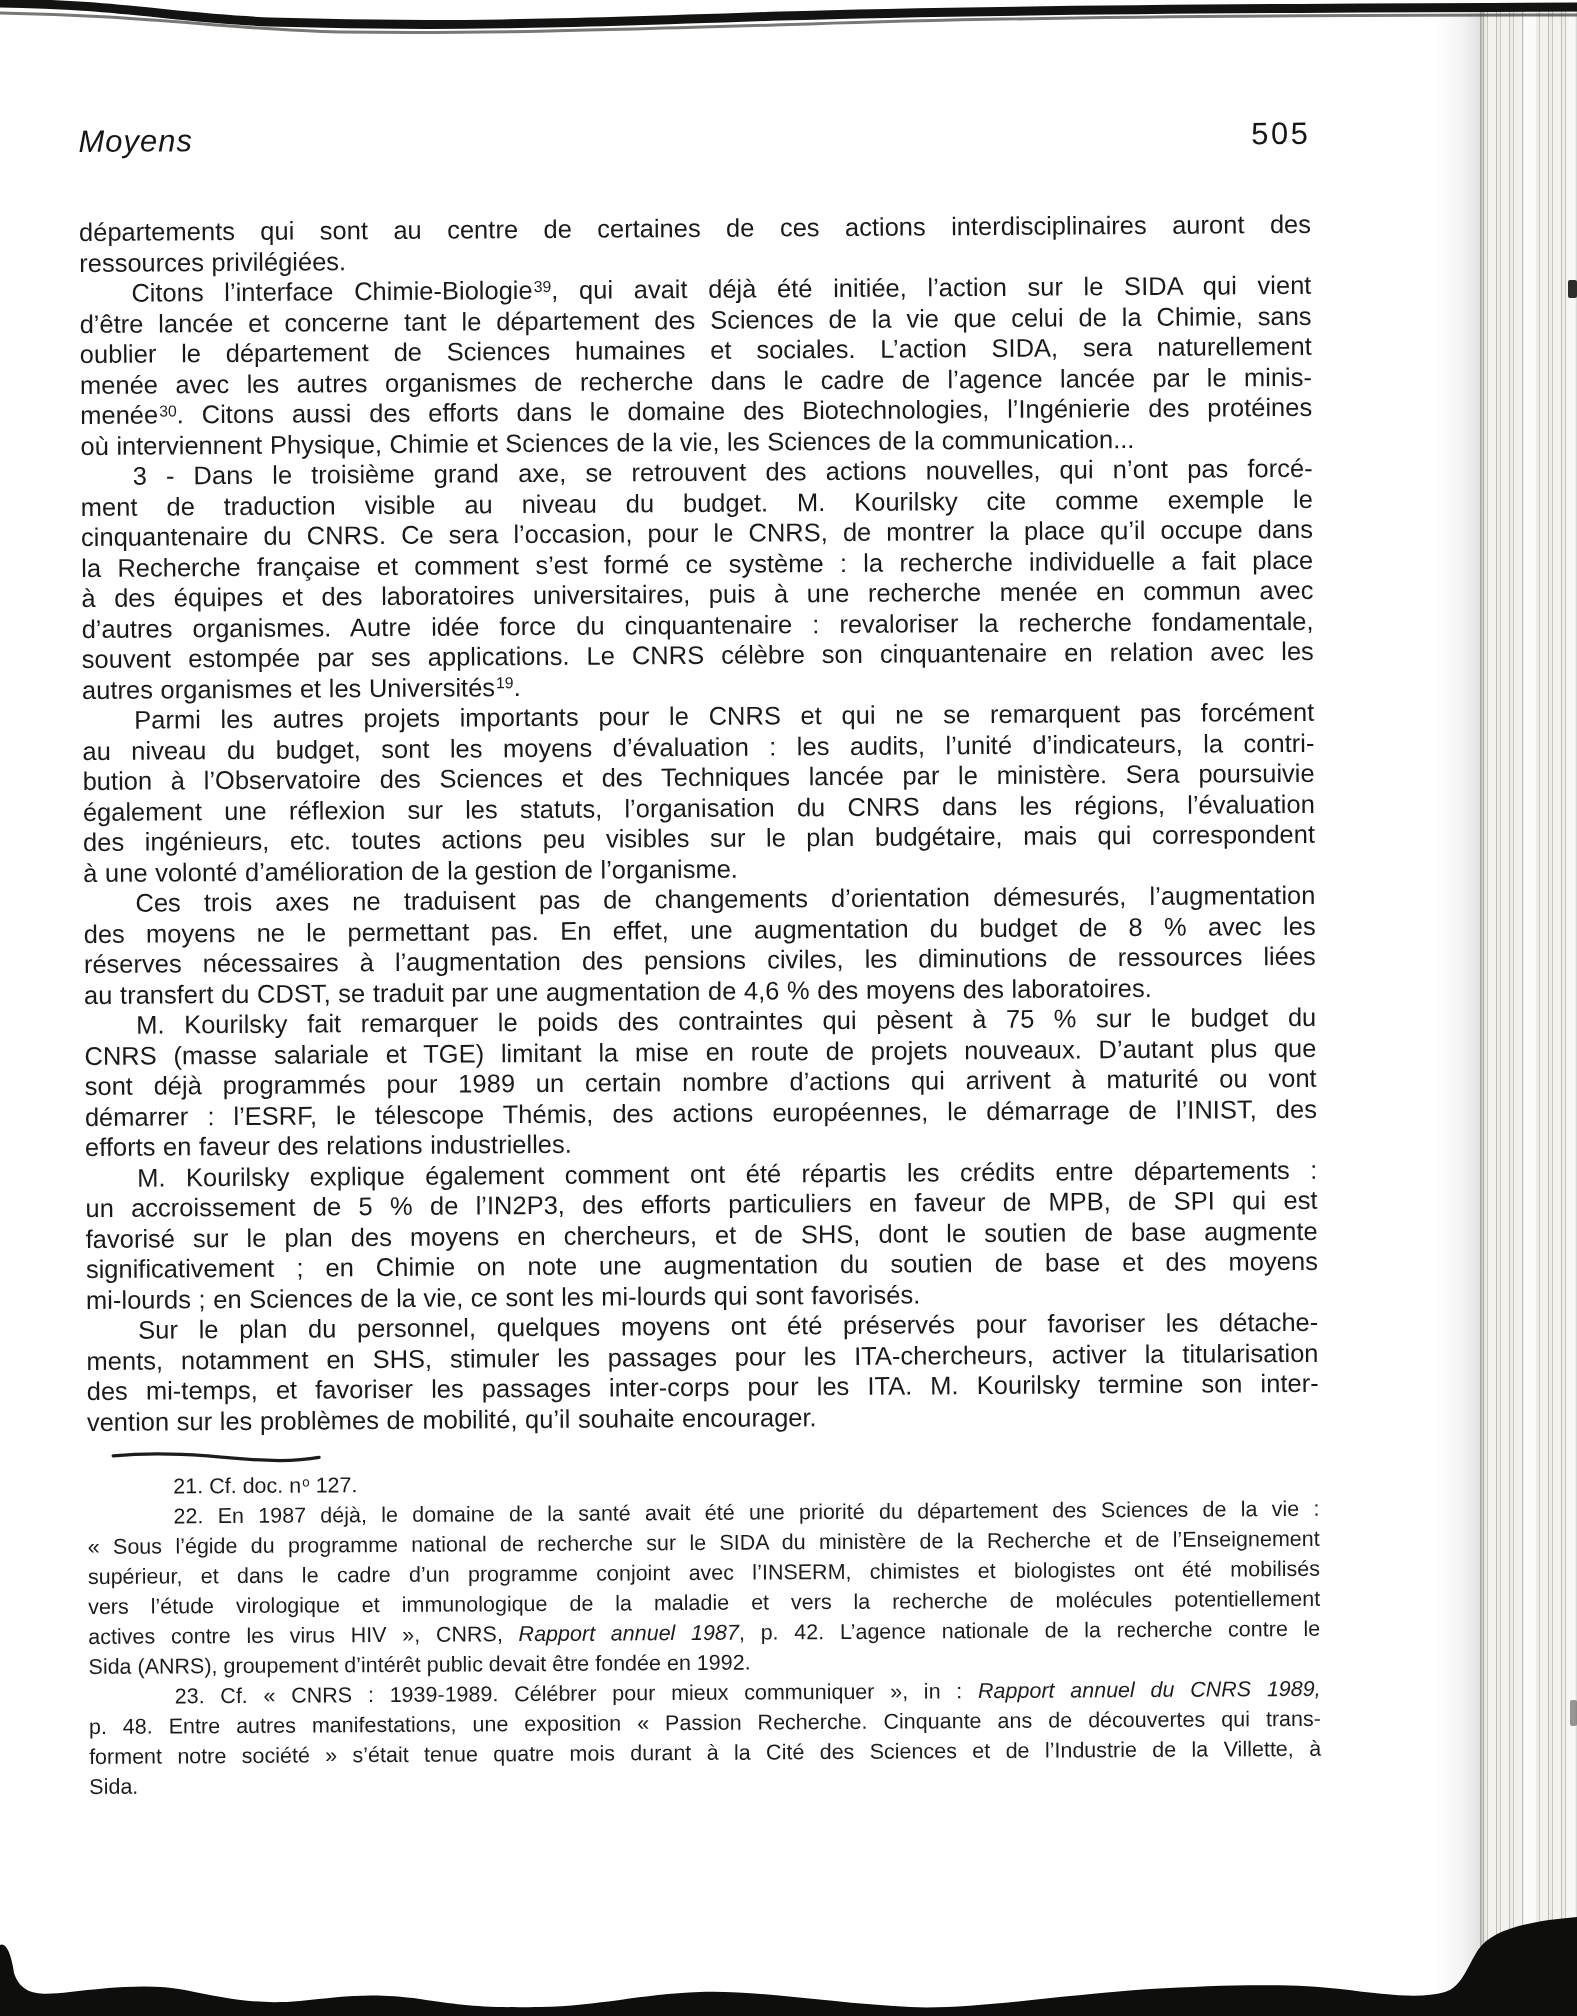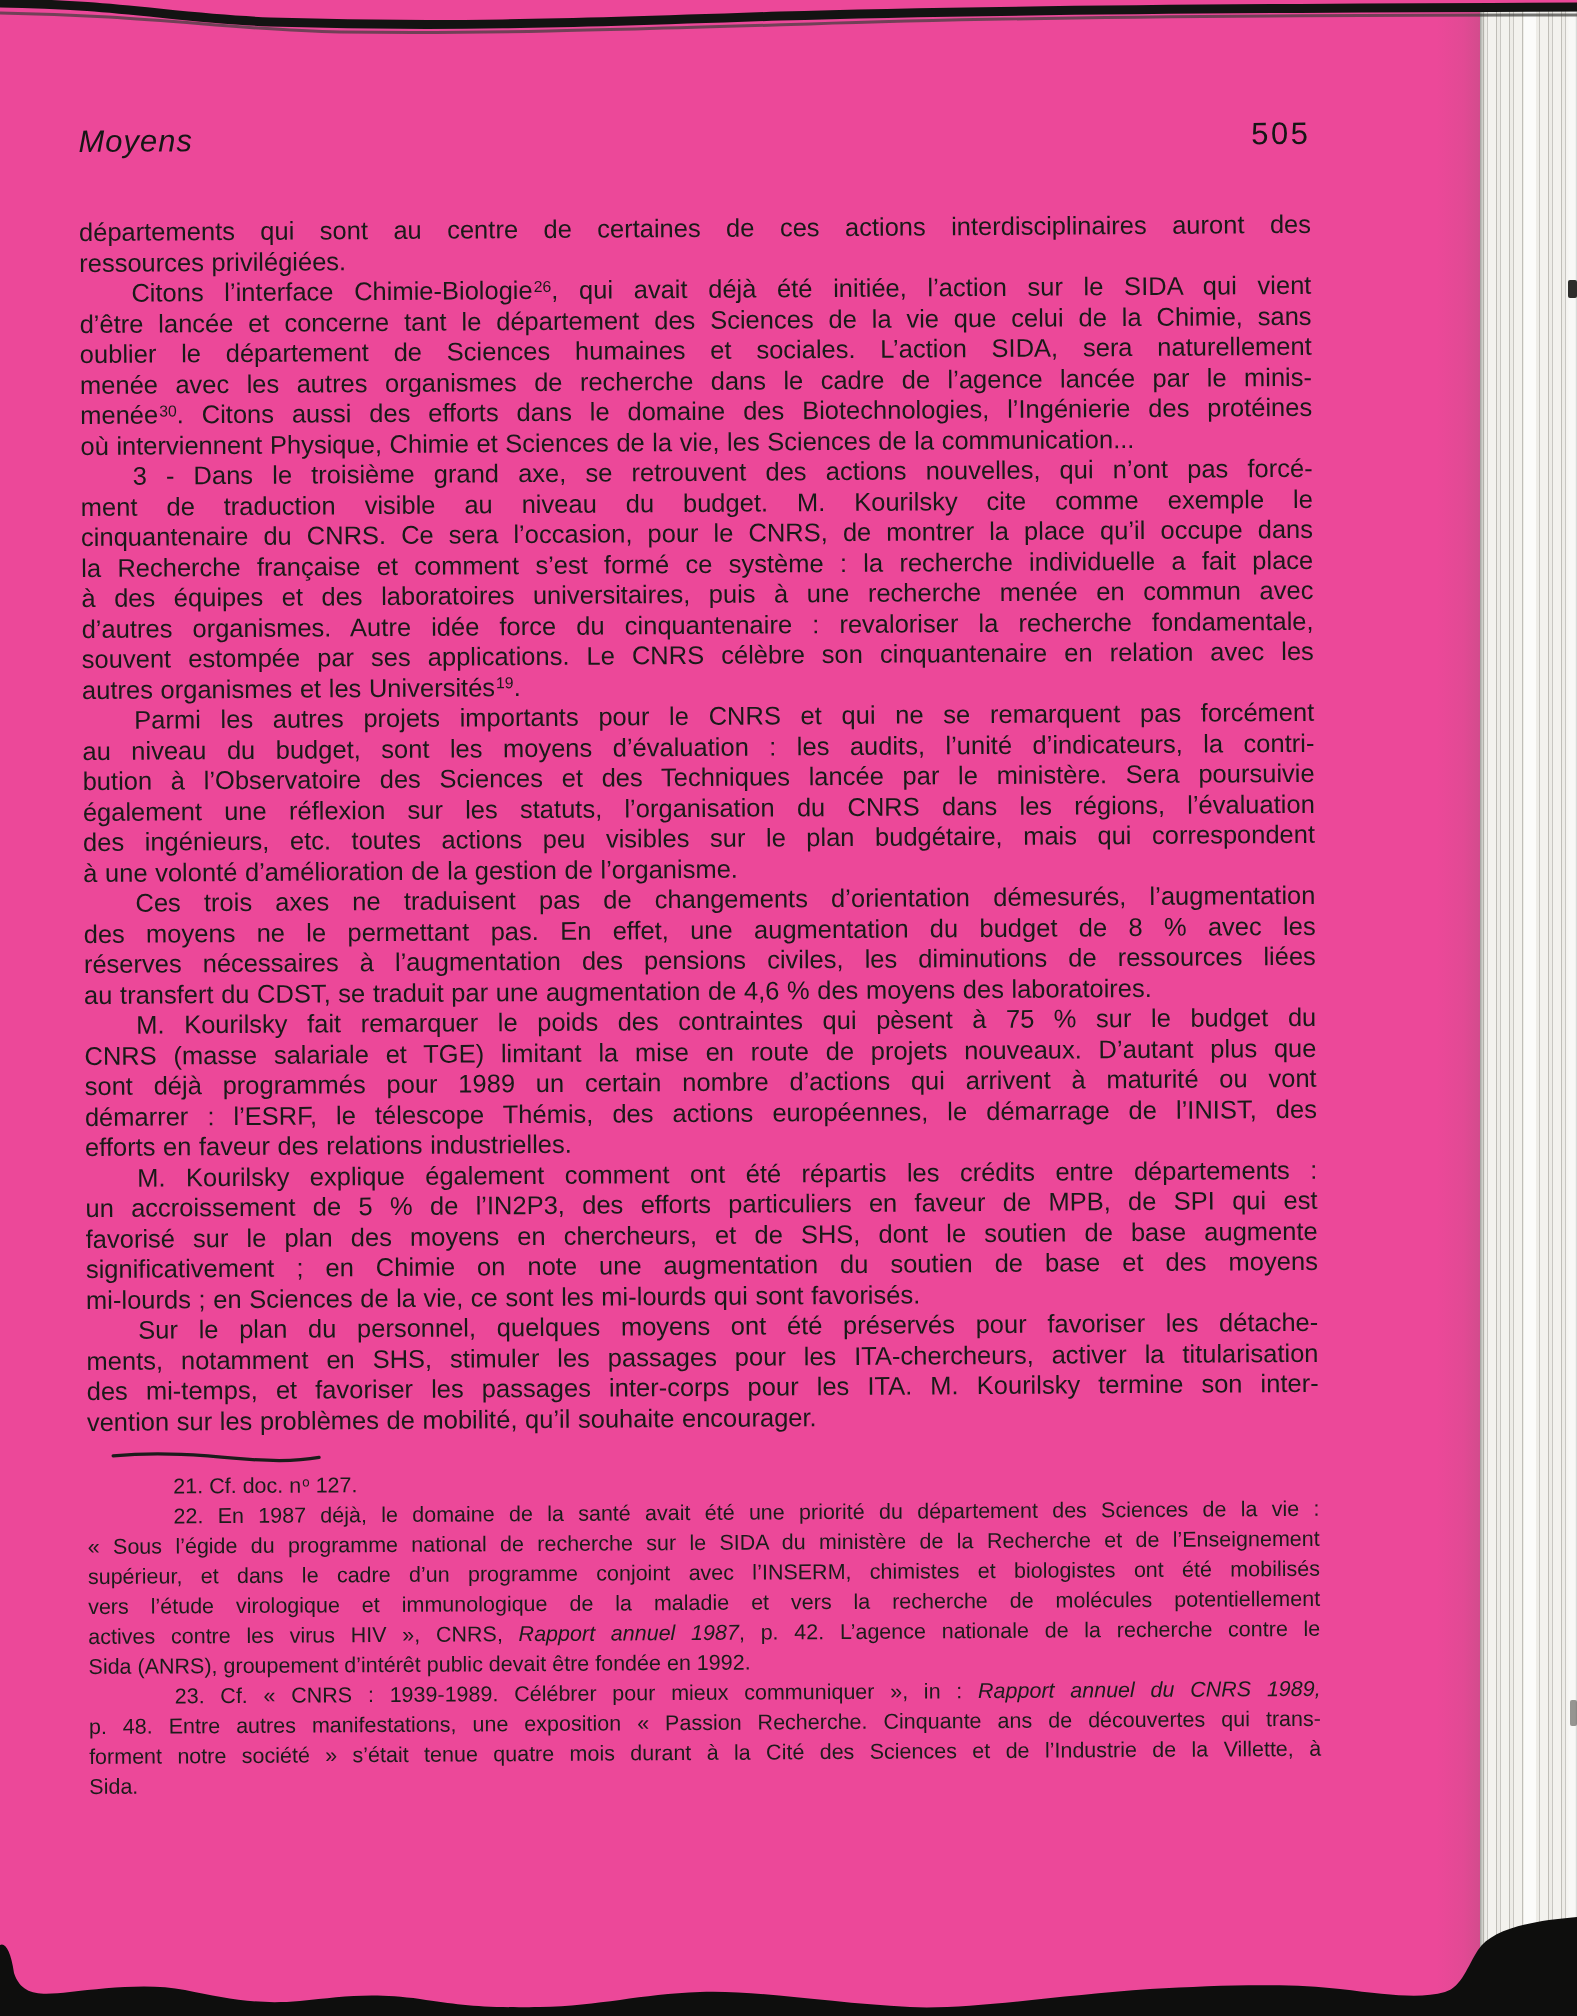--- a/index.html
+++ b/index.html
@@ -1,20 +1,20 @@
 <!DOCTYPE html>
 <html><head>
 <meta charset="utf-8">
 <style>
   html, body { margin: 0; padding: 0; background: #e9e9e7; }
   .scan {
     position: relative;
     width: 1577px;
     height: 2016px;
-    background: #ec4899;
+    background: #ffffff;
     overflow: hidden;
     font-family: "Liberation Sans", sans-serif;
     color: #1a1a19;
     text-decoration: underline;
   }
   
   .top-edge    { position: absolute; top: 0; left: 0; z-index: 5; }
   .bottom-edge { position: absolute; bottom: 0; left: 0; z-index: 6; }
   .curl-shadow {
     position: absolute; left: 1436px; top: 8px; width: 44px; height: 1988px; z-index: 2;
@@ -96,21 +96,21 @@
       <span class="section-title">Moyens</span>
       <span class="page-number">505</span>
     </div>
 
     <div class="body-text">
         <div class="block">
           <div class="tline"><span>départements qui sont au centre de certaines de ces actions interdisciplinaires auront des</span></div>
           <div class="tline last"><span>ressources privilégiées.</span></div>
         </div>
         <div class="block">
-          <div class="tline indent"><span>Citons l’interface Chimie-Biologie</span><sup>26</sup><span>, qui avait déjà été initiée, l’action sur le SIDA qui vient</span></div>
+          <div class="tline indent"><span>Citons l’interface Chimie-Biologie</span><sup>39</sup><span>, qui avait déjà été initiée, l’action sur le SIDA qui vient</span></div>
           <div class="tline"><span>d’être lancée et concerne tant le département des Sciences de la vie que celui de la Chimie, sans</span></div>
           <div class="tline"><span>oublier le département de Sciences humaines et sociales. L’action SIDA, sera naturellement</span></div>
           <div class="tline"><span>menée avec les autres organismes de recherche dans le cadre de l’agence lancée par le minis-</span></div>
           <div class="tline"><span>menée</span><sup>30</sup><span>. Citons aussi des efforts dans le domaine des Biotechnologies, l’Ingénierie des protéines</span></div>
           <div class="tline last"><span>où interviennent Physique, Chimie et Sciences de la vie, les Sciences de la communication...</span></div>
         </div>
         <div class="block">
           <div class="tline indent"><span>3 - Dans le troisième grand axe, se retrouvent des actions nouvelles, qui n’ont pas forcé-</span></div>
           <div class="tline"><span>ment de traduction visible au niveau du budget. M. Kourilsky cite comme exemple le</span></div>
           <div class="tline"><span>cinquantenaire du CNRS. Ce sera l’occasion, pour le CNRS, de montrer la place qu’il occupe dans</span></div>

